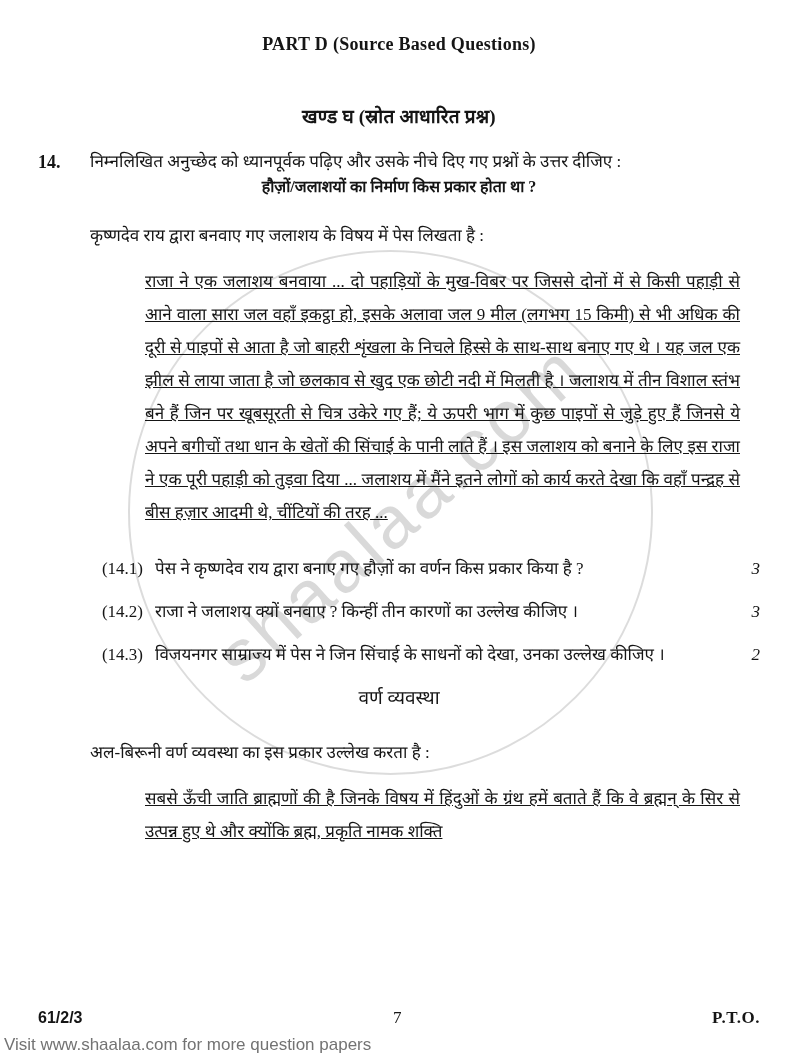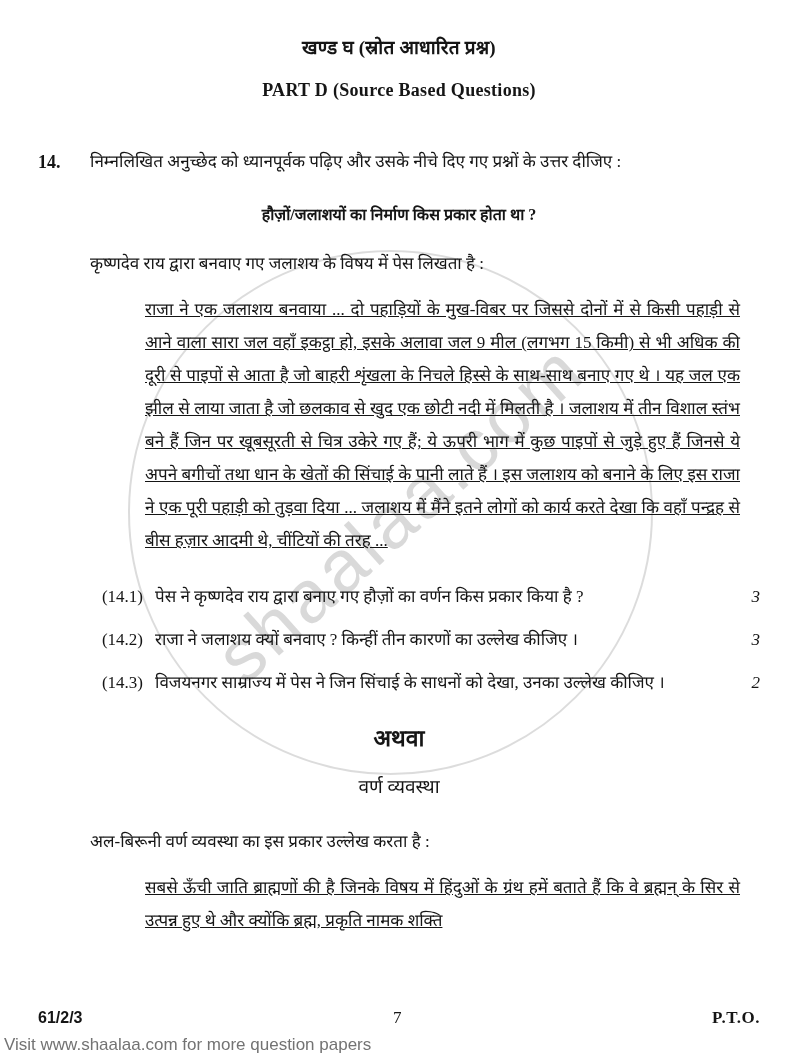--- a/index.html
+++ b/index.html
@@ -31,21 +31,20 @@
     letter-spacing: 0.2px;
   }
   .section-title.english {
     font-size: 18px;
     margin-bottom: 48px;
     letter-spacing: 0.3px;
   }
 
   .q-row {
     display: flex;
-    margin-bottom: 28px;
     font-size: 17px;
     line-height: 26px;
   }
   .q-num {
     flex: 0 0 52px;
     font-weight: bold;
     font-size: 18px;
   }
   .q-intro { flex: 1; }
 
@@ -158,22 +157,22 @@
 
 <div class="page">
 
   <div class="watermark">
     <div class="wm-circle"></div>
     <div class="wm-text">shaalaa.com</div>
   </div>
 
   <div class="content">
 
+    <div class="section-title english center">PART D (Source Based Questions)</div>
     <div class="section-title center">खण्ड घ (स्रोत आधारित प्रश्न)</div>
-    <div class="section-title english center">PART D (Source Based Questions)</div>
 
     <div class="q-row">
       <span class="q-num">14.</span>
       <span class="q-intro">निम्नलिखित अनुच्छेद को ध्यानपूर्वक पढ़िए और उसके नीचे दिए गए प्रश्नों के उत्तर दीजिए :</span>
     </div>
 
     <div class="passage-title center">हौज़ों/जलाशयों का निर्माण किस प्रकार होता था ?</div>
 
     <p class="source-line">कृष्णदेव राय द्वारा बनवाए गए जलाशय के विषय में पेस लिखता है :</p>
 
@@ -190,21 +189,20 @@
       <span class="subq-text">राजा ने जलाशय क्यों बनवाए ? किन्हीं तीन कारणों का उल्लेख कीजिए ।</span>
       <span class="subq-marks">3</span>
     </div>
 
     <div class="subq">
       <span class="subq-num">(14.3)</span>
       <span class="subq-text">विजयनगर साम्राज्य में पेस ने जिन सिंचाई के साधनों को देखा, उनका उल्लेख कीजिए ।</span>
       <span class="subq-marks">2</span>
     </div>
 
-    <div class="or-heading center">अथवा</div>
 
     <div class="alt-title center">वर्ण व्यवस्था</div>
 
     <p class="source-line">अल-बिरूनी वर्ण व्यवस्था का इस प्रकार उल्लेख करता है :</p>
 
     <p class="quote quote2">सबसे ऊँची जाति ब्राह्मणों की है जिनके विषय में हिंदुओं के ग्रंथ हमें बताते हैं कि वे ब्रह्मन् के सिर से उत्पन्न हुए थे और क्योंकि ब्रह्म, प्रकृति नामक शक्ति</p>
 
   </div>
 
   <div class="footer">

